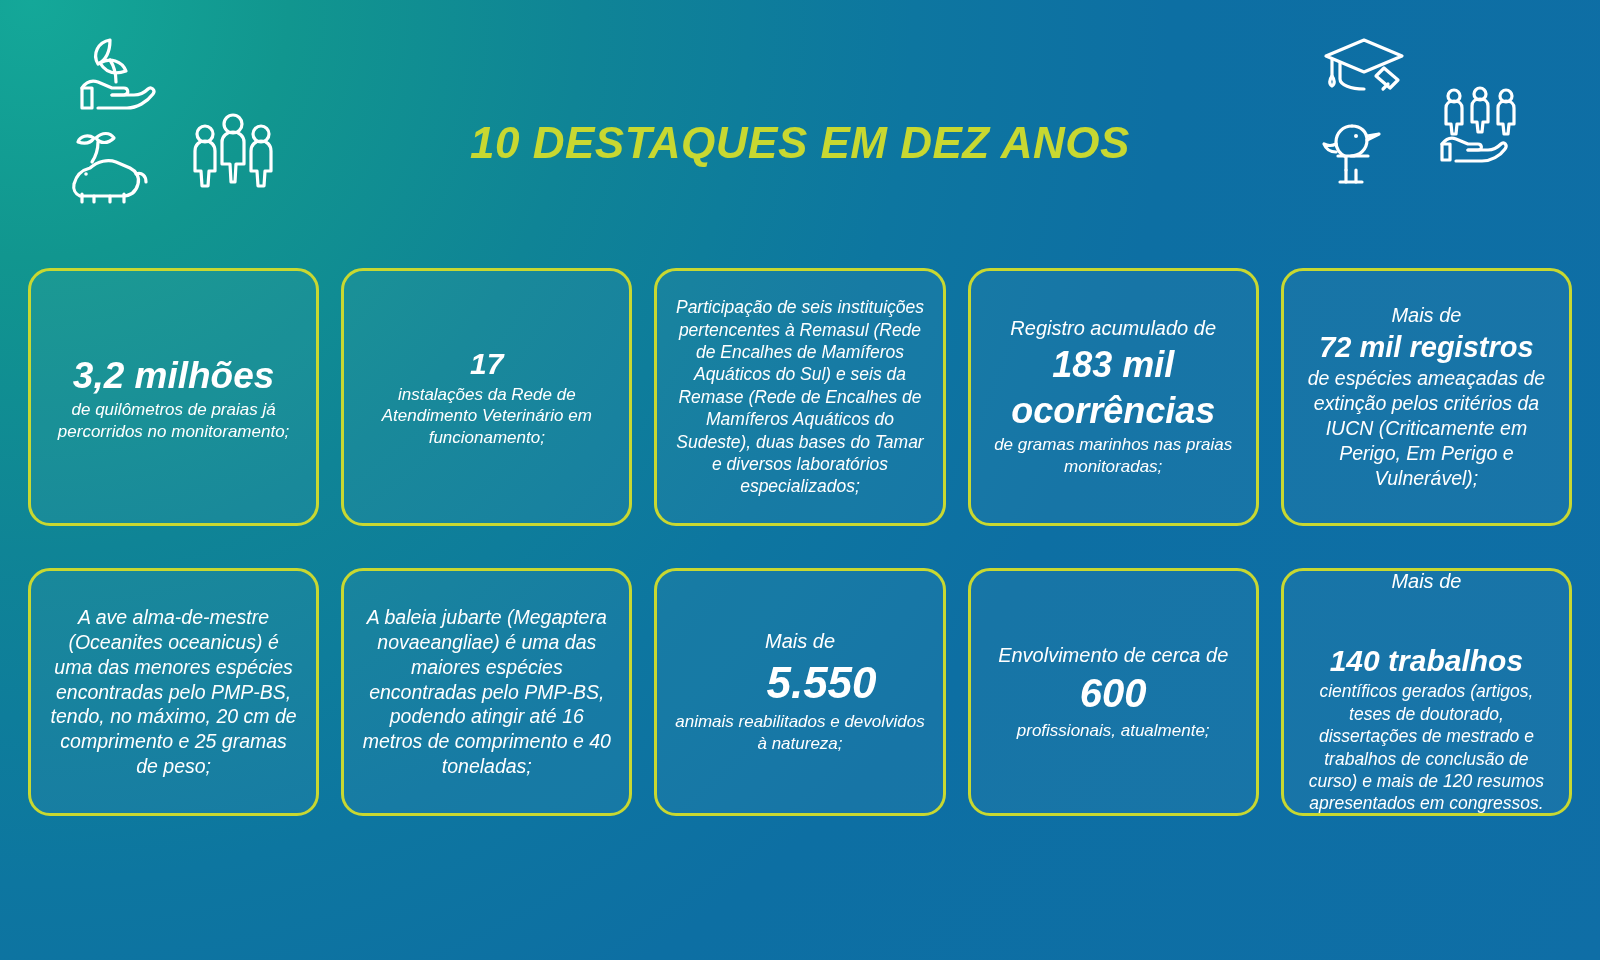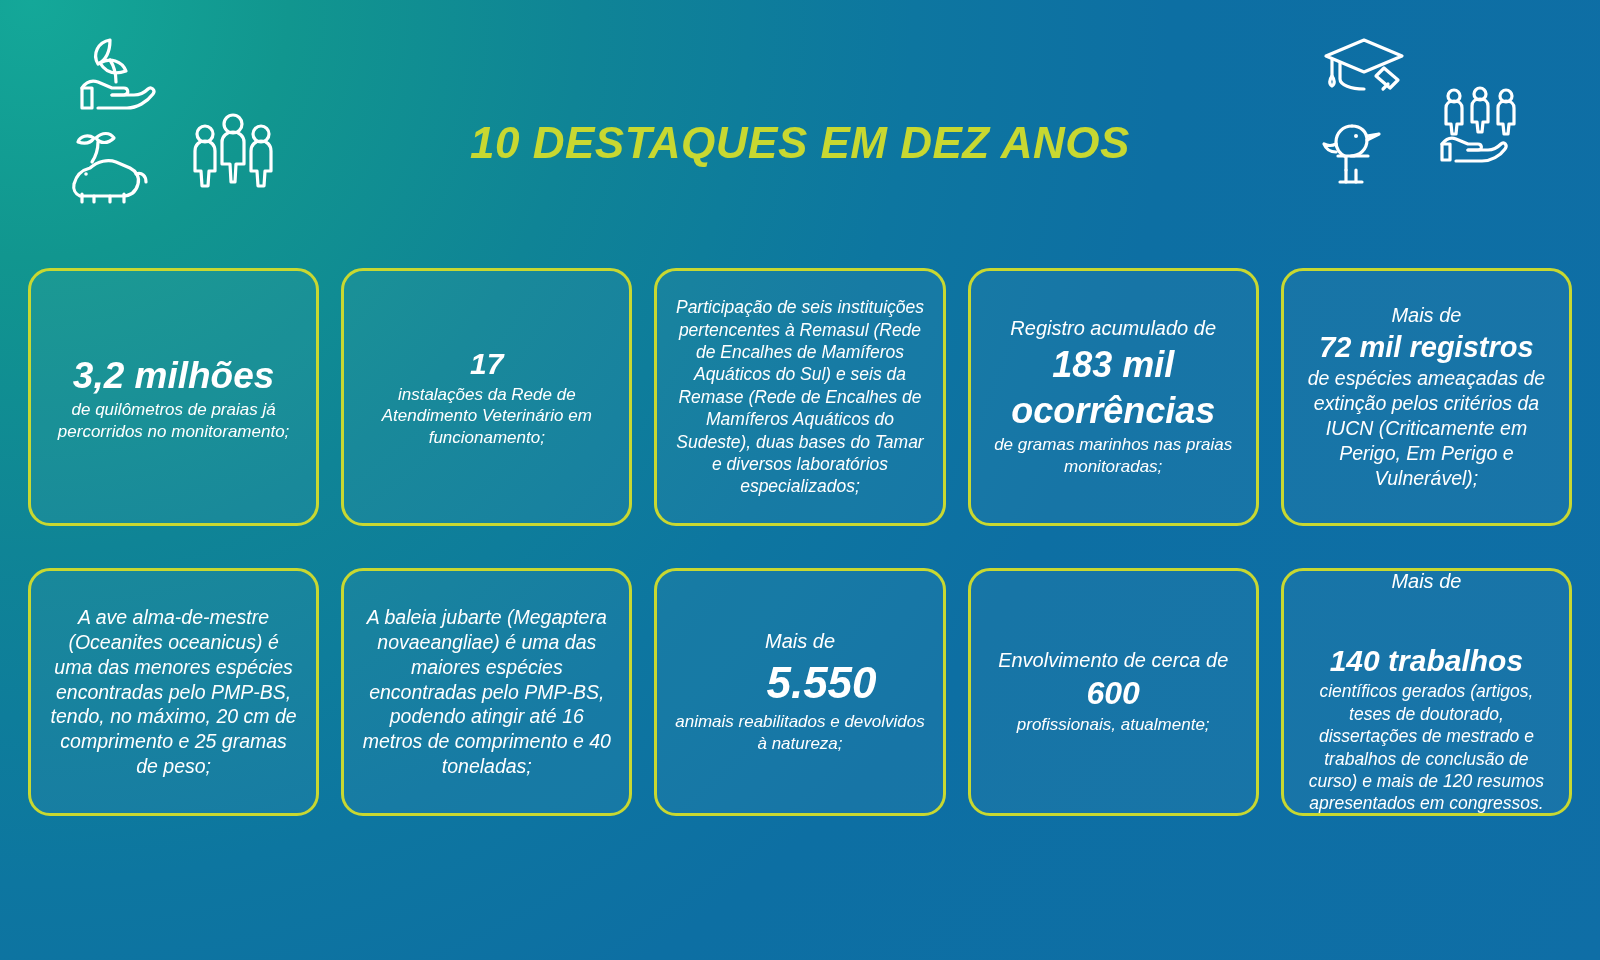--- a/index.html
+++ b/index.html
@@ -91,21 +91,21 @@
     font-weight: bold;
     font-style: normal;
     line-height: 1.1;
     margin: 2px 0 6px 0;
   }
   .s1 .big { font-size: 37px; }
   .s2 .big { font-size: 30px; }
   .s4 .big { font-size: 36px; }
   .s5 .big { font-size: 29px; }
   .s8 .big { font-size: 44px; margin-left: 43px; }
-  .s9 .big { font-size: 32px; }
+  .s9 .big { font-size: 40px; }
   .s10 .big { font-size: 30px; margin-top: 47px; }
   .lead {
     font-size: 20px;
     font-style: italic;
     margin-bottom: 2px;
   }
   .body-lg { font-size: 17px; }
   .body-md { font-size: 19.5px; }
   .body-sm { font-size: 17.5px; }
   .tight { line-height: 1.24; }

